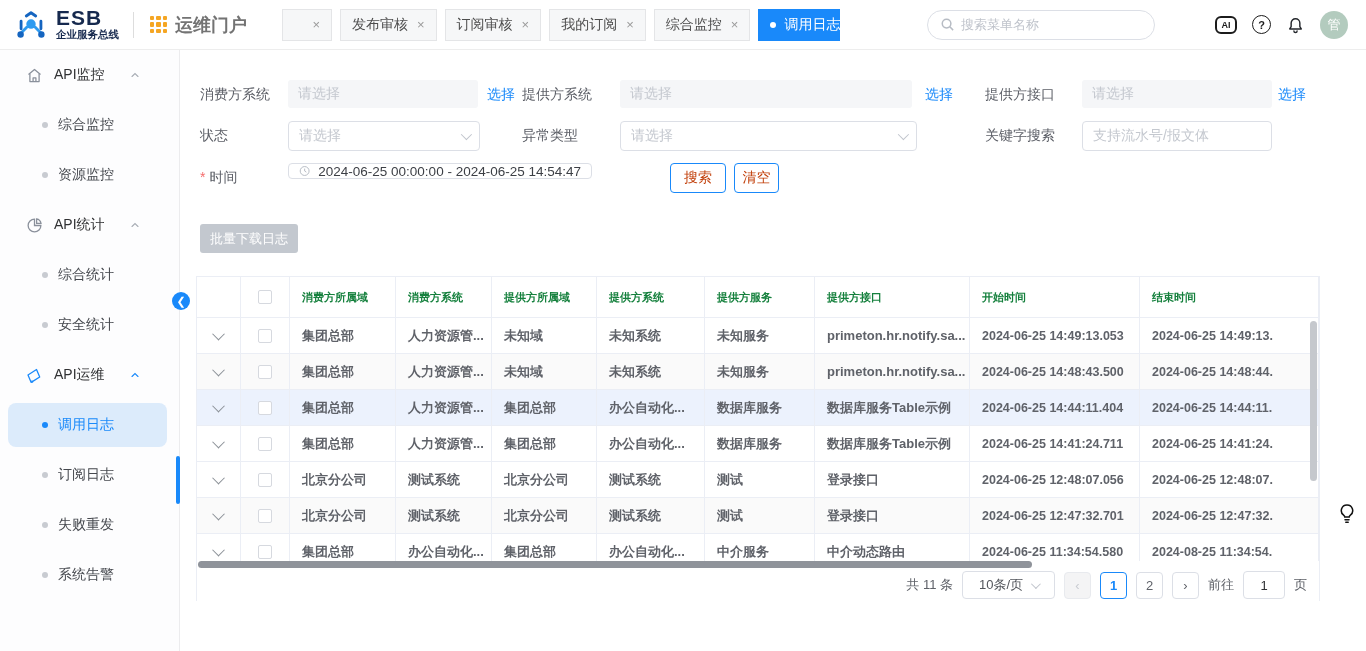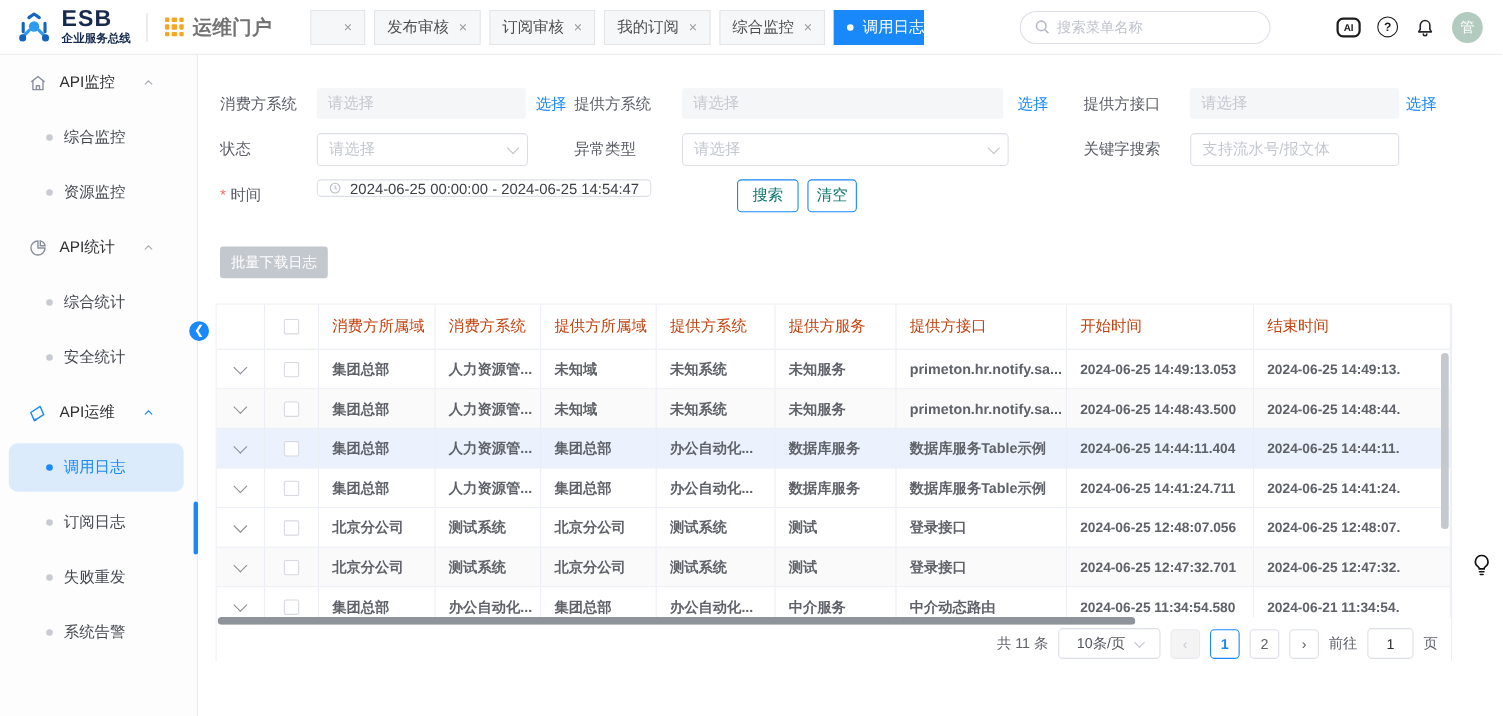--- a/index.html
+++ b/index.html
@@ -67,29 +67,29 @@
     display:flex; align-items:center; padding:0 10px; font-size:14px; color:#c4c8cf; }
   .f-link { position:absolute; font-size:14px; color:#1989fa; line-height:28px; cursor:pointer; }
   .f-select { position:absolute; height:30px; background:#fff; border:1px solid #dcdfe6; border-radius:4px;
     display:flex; align-items:center; padding:0 10px; font-size:14px; color:#c4c8cf; }
   .f-select .carat { margin-left:auto; width:8px; height:8px; border-right:1.5px solid #c0c4cc;
     border-bottom:1.5px solid #c0c4cc; transform:rotate(45deg) translateY(-2px); }
   .req { color:#f56c6c; margin-right:4px; }
   .date-input { position:absolute; height:16px; border:1px solid #dcdfe6; border-radius:4px; background:#fff;
     display:flex; align-items:center; padding:0 10px; gap:8px; font-size:13.5px; color:#3c3f45; overflow:hidden; white-space:nowrap; }
   .btn-outline { position:absolute; height:30px; width:56px; background:#fff; border:1px solid #1989fa;
-    border-radius:4px; color:#0f766e; font-size:14px; cursor:pointer; font-family:inherit; }
+    border-radius:4px; color:#c2410c; font-size:14px; cursor:pointer; font-family:inherit; }
   .btn-disabled { position:absolute; left:20px; top:174px; width:98px; height:29px; background:#c3c8cf;
     border:none; border-radius:3px; color:#fff; font-size:13px; cursor:not-allowed; font-family:inherit; }
 
   
   .table-wrap { position:absolute; left:16px; top:226px; width:1124px; height:325px;
     border:1px solid #ebeef5; border-top:1px solid #ebeef5; }
   .t-row { display:flex; border-bottom:1px solid #ebeef5; background:#fff; }
-  .t-head { height:41px; font-weight:400; color:#c2410c; font-size:14px; }
+  .t-head { height:41px; font-weight:700; color:#15803d; font-size:11px; }
   .t-body { height:243px; overflow:hidden;font-weight:bold; }
   .t-body .t-row { height:36px; font-size:13px; color:#5f6269; }
   .t-row.striped { background:#fafafa; }
   .t-row.highlighted { background:#ecf2fd; }
   .tc { flex:none; display:flex; align-items:center; padding:0 12px; border-right:1px solid #ebeef5;
     overflow:hidden; white-space:nowrap; }
   .tc.center { justify-content:center; padding:0; }
   .tc.time { font-size:12.5px; }
   .expand-caret { width:9px; height:9px; border-right:1.4px solid #8b9097; border-bottom:1.4px solid #8b9097;
     transform:rotate(45deg) translate(-1px,-1px); cursor:pointer; }
@@ -442,21 +442,21 @@
           <div class="tc center" style="width: 49px;">
             <span class="cbx"></span>
           </div>
           <div class="tc" style="width: 106px;">集团总部</div>
           <div class="tc" style="width: 96px;">办公自动化...</div>
           <div class="tc" style="width: 105px;">集团总部</div>
           <div class="tc" style="width: 108px;">办公自动化...</div>
           <div class="tc" style="width: 110px;">中介服务</div>
           <div class="tc" style="width: 155px;">中介动态路由</div>
           <div class="tc time" style="width: 170px;">2024-06-25 11:34:54.580</div>
-          <div class="tc time" style="width: 179px;">2024-06-21 11:34:54.</div>
+          <div class="tc time" style="width: 179px;">2024-08-25 11:34:54.</div>
         </div>
       </div>
     <div class="v-scroll"></div>
     <div class="h-scroll"></div>
 
     <div class="pager">
       <span>共 11 条</span>
       <div class="size-select">
         <span>10条/页</span>
         <span class="carat"></span>

